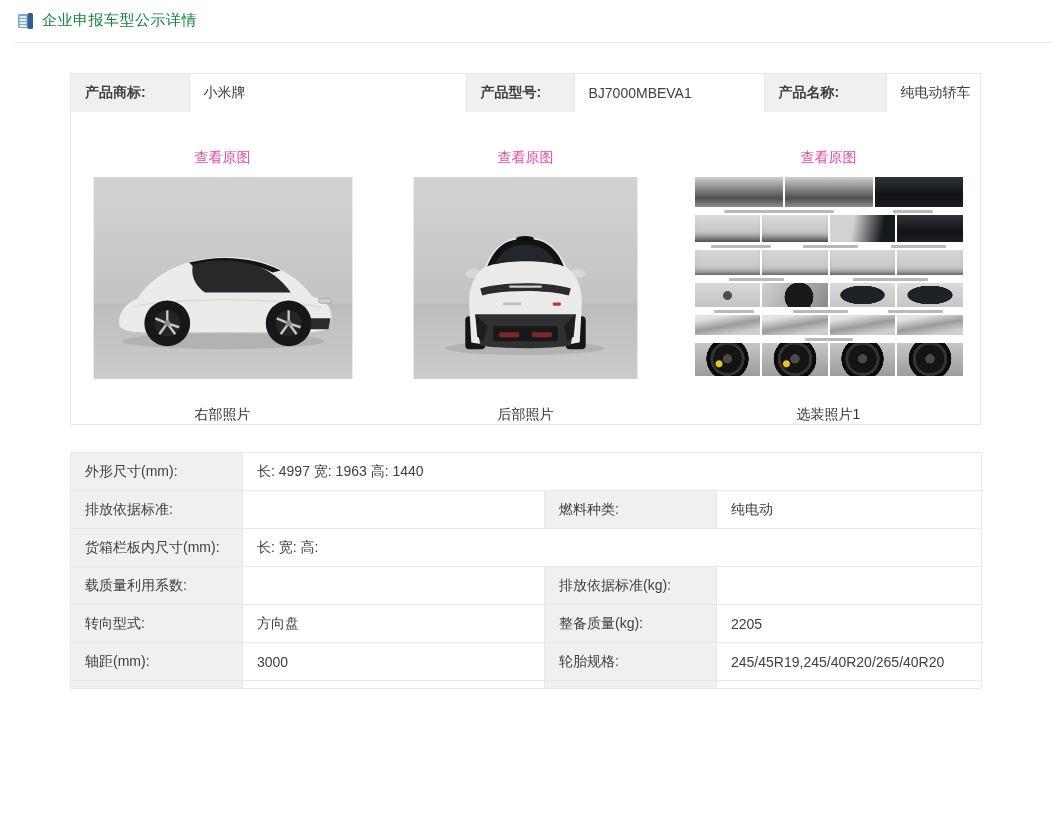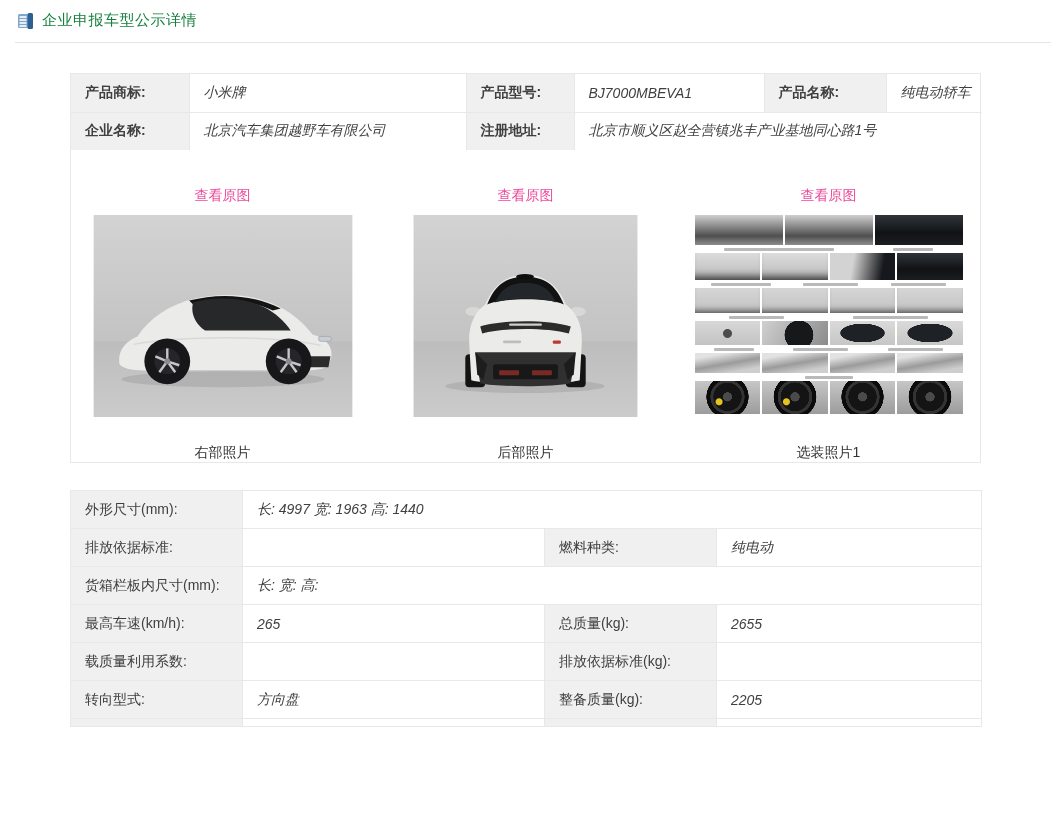--- a/index.html
+++ b/index.html
@@ -11,21 +11,21 @@
   .hicon { width:15px; height:16px; flex:0 0 auto; }
   .htitle { font-size:15px; color:#15803d; letter-spacing:.5px; }
   .hrule { border:none; border-top:1px solid #e6e6e6; margin:12px 0 0 15px; }
 
   
   .card { width:911px; margin:30px 0 0 70px; border:1px solid #e8e8e8; background:#fff; }
   table { border-collapse:collapse; width:100%; table-layout:fixed; }
   td,th { border:1px solid #e8e8e8; height:38px; font-size:14px; padding:0 8px 0 14px;
           text-align:left; vertical-align:middle; overflow:hidden; white-space:nowrap; }
   th { background:#f0f0f0; font-weight:700; color:#404040; }
-  td { color:#404040; font-weight:400;font-style:italic; }
+  td { color:#404040; font-weight:400; }
   .info-table { border-style:hidden; } 
 
   
   .photos { display:flex; height:312px; }
   .pcol { flex:1 1 0; display:flex; flex-direction:column; align-items:center; }
   .plink { margin-top:37px; font-size:14px; color:#ec4899; cursor:pointer; text-decoration:none; }
   .pimg { margin-top:10px; height:203px; display:block; }
   .pcap { margin-top:27px; font-size:14px; color:#333; }
 
   
@@ -88,26 +88,20 @@
         <col style="width:96px">
     </colgroup>
     <tbody>
         <tr>
       <th>产品商标:</th>
       <td>小米牌</td>
       <th>产品型号:</th>
       <td>BJ7000MBEVA1</td>
       <th>产品名称:</th>
       <td>纯电动轿车</td>
-    </tr>
-    <tr>
-      <th>企业名称:</th>
-      <td>北京汽车集团越野车有限公司</td>
-      <th>注册地址:</th>
-      <td colspan="3">北京市顺义区赵全营镇兆丰产业基地同心路1号</td>
     </tr>
   </tbody>
     </table>
 
   <div class="photos">
 
     <div class="pcol">
       <a class="plink">查看原图</a>
       <svg class="pimg" style="width:260px" viewBox="0 0 260 203">
         <defs>
@@ -268,37 +262,37 @@
       <th>排放依据标准:</th>
       <td></td>
       <th>燃料种类:</th>
       <td>纯电动</td>
     </tr>
     <tr>
       <th>货箱栏板内尺寸(mm):</th>
       <td colspan="3">长: 宽: 高:</td>
     </tr>
     <tr>
-      <th>最高车速(km/h):</th>
-      <td>265</td>
-      <th>总质量(kg):</th>
-      <td>2655</td>
-    </tr>
-    <tr>
       <th>载质量利用系数:</th>
       <td></td>
       <th>排放依据标准(kg):</th>
       <td></td>
     </tr>
     <tr>
       <th>转向型式:</th>
       <td>方向盘</td>
       <th>整备质量(kg):</th>
       <td>2205</td>
     </tr>
+    <tr>
+      <th>轴距(mm):</th>
+      <td>3000</td>
+      <th>轮胎规格:</th>
+      <td>245/45R19,245/40R20/265/40R20</td>
+    </tr>
     <tr class="cut">
       <th></th>
       <td></td>
       <th></th>
       <td></td>
     </tr>
   </tbody>
     </table>
 </div>
 

